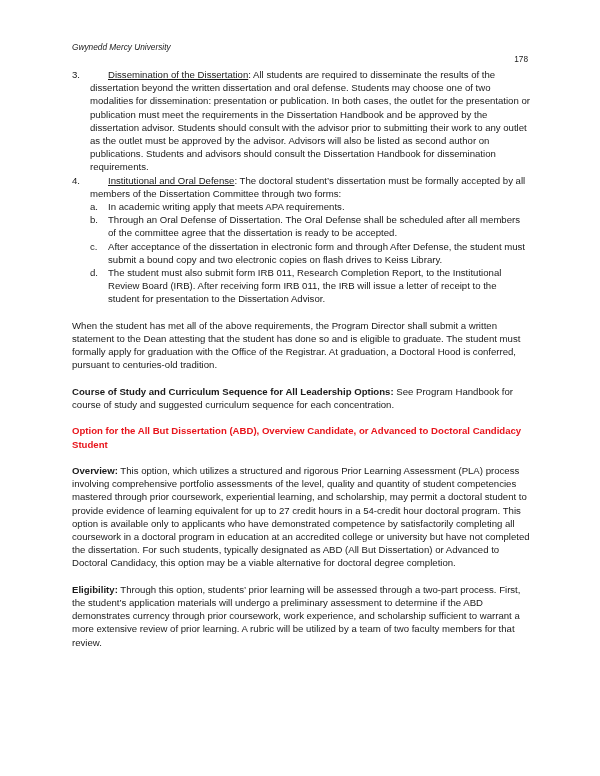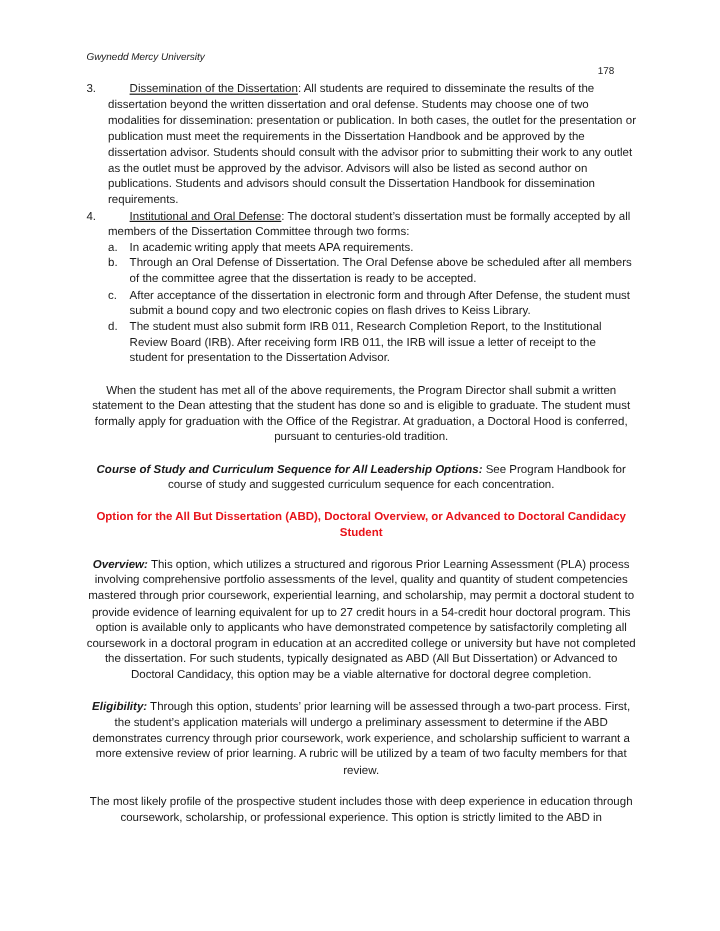--- a/index.html
+++ b/index.html
@@ -4,32 +4,32 @@
 <style>
   html, body { margin: 0; padding: 0; background: #ffffff; }
   body {
     width: 600px; height: 776px; position: relative; overflow: hidden;
     font-family: "Liberation Sans", sans-serif; color: #1a1a1a;
   }
   .page { position: absolute; left: 0; top: 0; width: 512px; height: 776px; }
   .header { position: absolute; left: 72px; top: 41px; width: 456px; font-size: 8.3px; line-height: 12px; }
   .header .inst { font-style: italic; }
   .header .cat { font-style: italic; }
-  .header .pnum { position: absolute; right: 16px; top: 12px; font-style: normal; }
+  .header .pnum { position: absolute; right: 0; top: 12px; font-style: normal; }
   .content { position: absolute; left: 72px; top: 68px; width: 458px; font-size: 9.6px; line-height: 13.2px; }
   .ol-item { position: relative; padding-left: 18px; margin: 0; }
   .ol-item .num { position: absolute; left: 0; top: 0; }
   .sub-item { position: relative; padding-left: 18px; margin: 0; }
   .sub-item .let { position: absolute; left: 0; top: 0; }
   .sub-list { margin: 0; padding: 0; }
   u { text-decoration: underline; padding-left: 18px; }
-  p { margin: 0; text-align: center; }
+  p { margin: 0; }
   .para { margin-top: 13.2px; }
   .red-head { color: #e8141b; font-weight: bold; margin-top: 13.2px; }
-  b { font-weight: bold; font-style: italic; }
+  b { font-weight: bold; }
 </style>
 </head>
 <body>
 
 <div class="page">
   <div class="header">
     <div class="inst">Gwynedd Mercy University</div>
     <div class="pnum">178</div>
   </div>
 
@@ -42,44 +42,43 @@
     <div class="ol-item">
       <span class="num">4.</span>
       <u>Institutional and Oral Defense</u><span>: The doctoral student’s dissertation must be formally accepted by all members of the Dissertation Committee through two forms:</span>
       <div class="sub-list">
         <div class="sub-item">
           <span class="let">a.</span>
           <span>In academic writing apply that meets APA requirements.</span>
         </div>
         <div class="sub-item">
           <span class="let">b.</span>
-          <span>Through an Oral Defense of Dissertation. The Oral Defense above be scheduled after all members of the committee agree that the dissertation is ready to be accepted.</span>
+          <span>Through an Oral Defense of Dissertation. The Oral Defense shall be scheduled after all members of the committee agree that the dissertation is ready to be accepted.</span>
         </div>
         <div class="sub-item">
           <span class="let">c.</span>
           <span>After acceptance of the dissertation in electronic form and through After Defense, the student must submit a bound copy and two electronic copies on flash drives to Keiss Library.</span>
         </div>
         <div class="sub-item">
           <span class="let">d.</span>
           <span>The student must also submit form IRB 011, Research Completion Report, to the Institutional Review Board (IRB). After receiving form IRB 011, the IRB will issue a letter of receipt to the student for presentation to the Dissertation Advisor.</span>
         </div>
       </div>
     </div>
 
     <p class="para">When the student has met all of the above requirements, the Program Director shall submit a written statement to the Dean attesting that the student has done so and is eligible to graduate. The student must formally apply for graduation with the Office of the Registrar. At graduation, a Doctoral Hood is conferred, pursuant to centuries-old tradition.</p>
 
     <p class="para">
       <b>Course of Study and Curriculum Sequence for All Leadership Options:</b><span> See Program Handbook for course of study and suggested curriculum sequence for each concentration.</span>
     </p>
 
-    <p class="red-head">Option for the All But Dissertation (ABD), Doctoral Overview, or Advanced to Doctoral Candidacy Student</p>
+    <p class="red-head">Option for the All But Dissertation (ABD), Overview Candidate, or Advanced to Doctoral Candidacy Student</p>
 
     <p class="para">
       <b>Overview:</b><span> This option, which utilizes a structured and rigorous Prior Learning Assessment (PLA) process involving comprehensive portfolio assessments of the level, quality and quantity of student competencies mastered through prior coursework, experiential learning, and scholarship, may permit a doctoral student to provide evidence of learning equivalent for up to 27 credit hours in a 54-credit hour doctoral program. This option is available only to applicants who have demonstrated competence by satisfactorily completing all coursework in a doctoral program in education at an accredited college or university but have not completed the dissertation. For such students, typically designated as ABD (All But Dissertation) or Advanced to Doctoral Candidacy, this option may be a viable alternative for doctoral degree completion.</span>
     </p>
 
     <p class="para">
       <b>Eligibility:</b><span> Through this option, students’ prior learning will be assessed through a two-part process. First, the student’s application materials will undergo a preliminary assessment to determine if the ABD demonstrates currency through prior coursework, work experience, and scholarship sufficient to warrant a more extensive review of prior learning. A rubric will be utilized by a team of two faculty members for that review.</span>
     </p>
 
-    <p class="para">The most likely profile of the prospective student includes those with deep experience in education through coursework, scholarship, or professional experience. This option is strictly limited to the ABD in</p>
   </div>
 </div>
 
 </body></html>

